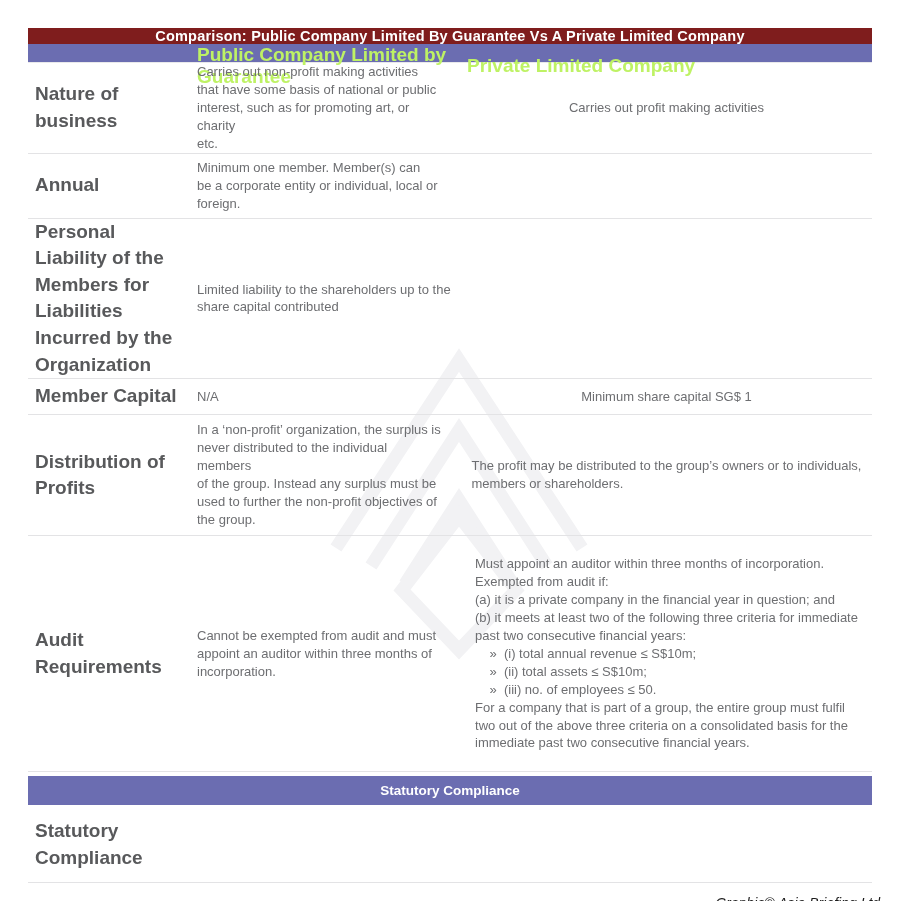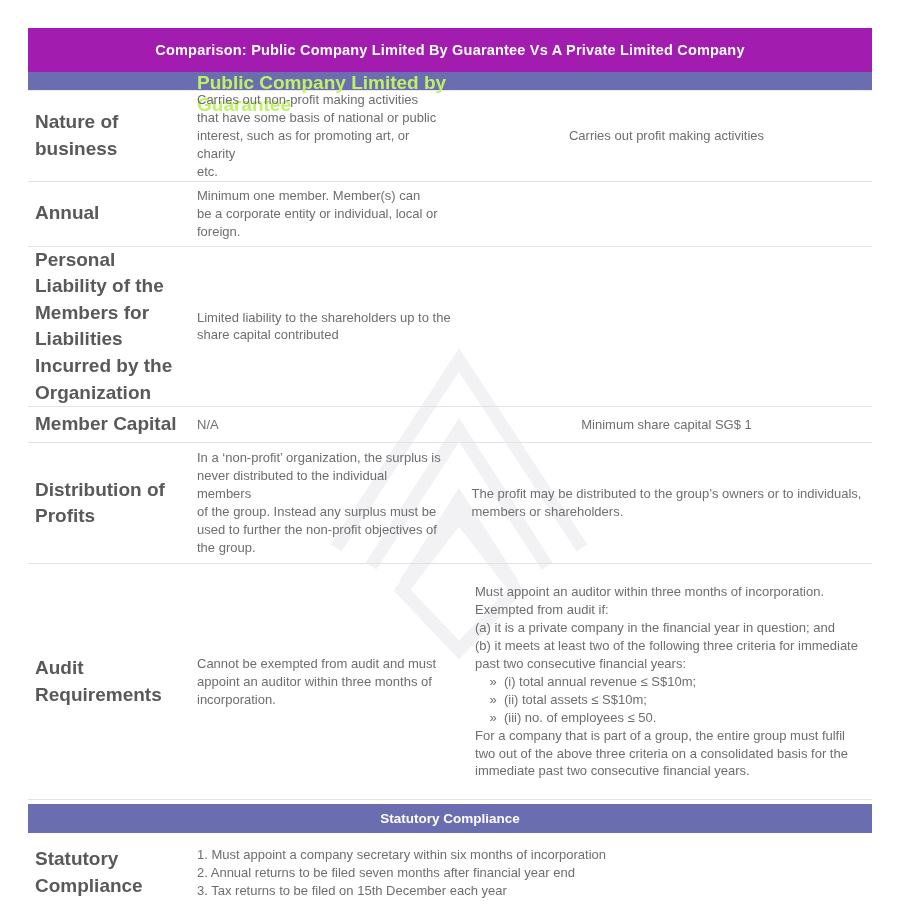--- a/index.html
+++ b/index.html
@@ -11,21 +11,21 @@
   }
   .page { position: absolute; inset: 0; }
   .watermark {
     position: absolute; left: 0; top: 0; width: 900px; height: 901px;
     z-index: 0; pointer-events: none;
   }
   .table-wrap {
     position: absolute; left: 28px; top: 28px; width: 844px; z-index: 1;
   }
   .title-bar {
-    height: 44px; background: #a21caf; color: #ffffff;
+    height: 16px; background: #7f1d1d; color: #ffffff;
     display: flex; align-items: center; justify-content: center;
     font-size: 14.5px; font-weight: bold; letter-spacing: 0.2px;
   }
   .colhead-bar {
     height: 18px; background: #6b6db1; color: #bef264;
     display: grid; grid-template-columns: 169px 270px 1fr;
     align-items: center; font-size: 19px; font-weight: bold;
   }
   .row {
     display: grid; grid-template-columns: 169px 270px 1fr;
@@ -78,20 +78,21 @@
 
   <div class="table-wrap">
 
     <div class="title-bar">
       <span>Comparison: Public Company Limited By Guarantee Vs A Private Limited Company</span>
     </div>
 
     <div class="colhead-bar">
       <span></span>
       <span>Public Company Limited by Guarantee</span>
+      <span>Private Limited Company</span>
     </div>
 
     <div class="row first r1">
       <div class="cell label-cell">
           <span class="txt">Nature of business</span>
         </div>
       <div class="cell col2-cell">
           <span class="txt">Carries out non-profit making activities
 that have some basis of national or public
 interest, such as for promoting art, or charity
@@ -176,25 +177,20 @@
     </div>
 
     <div class="section-bar">
       <span>Statutory Compliance</span>
     </div>
 
     <div class="row r7">
       <div class="cell label-cell">
           <span class="txt">Statutory Compliance</span>
         </div>
-      <div class="cell statutory-content">
-          <span class="txt">1. Must appoint a company secretary within six months of incorporation
-2. Annual returns to be filed seven months after financial year end
-3. Tax returns to be filed on 15th December each year</span>
-        </div>
     </div>
 
     <div class="footer">
       <span>Graphic© Asia Briefing Ltd.</span>
     </div>
 
   </div>
 </div>
 
 </body></html>

